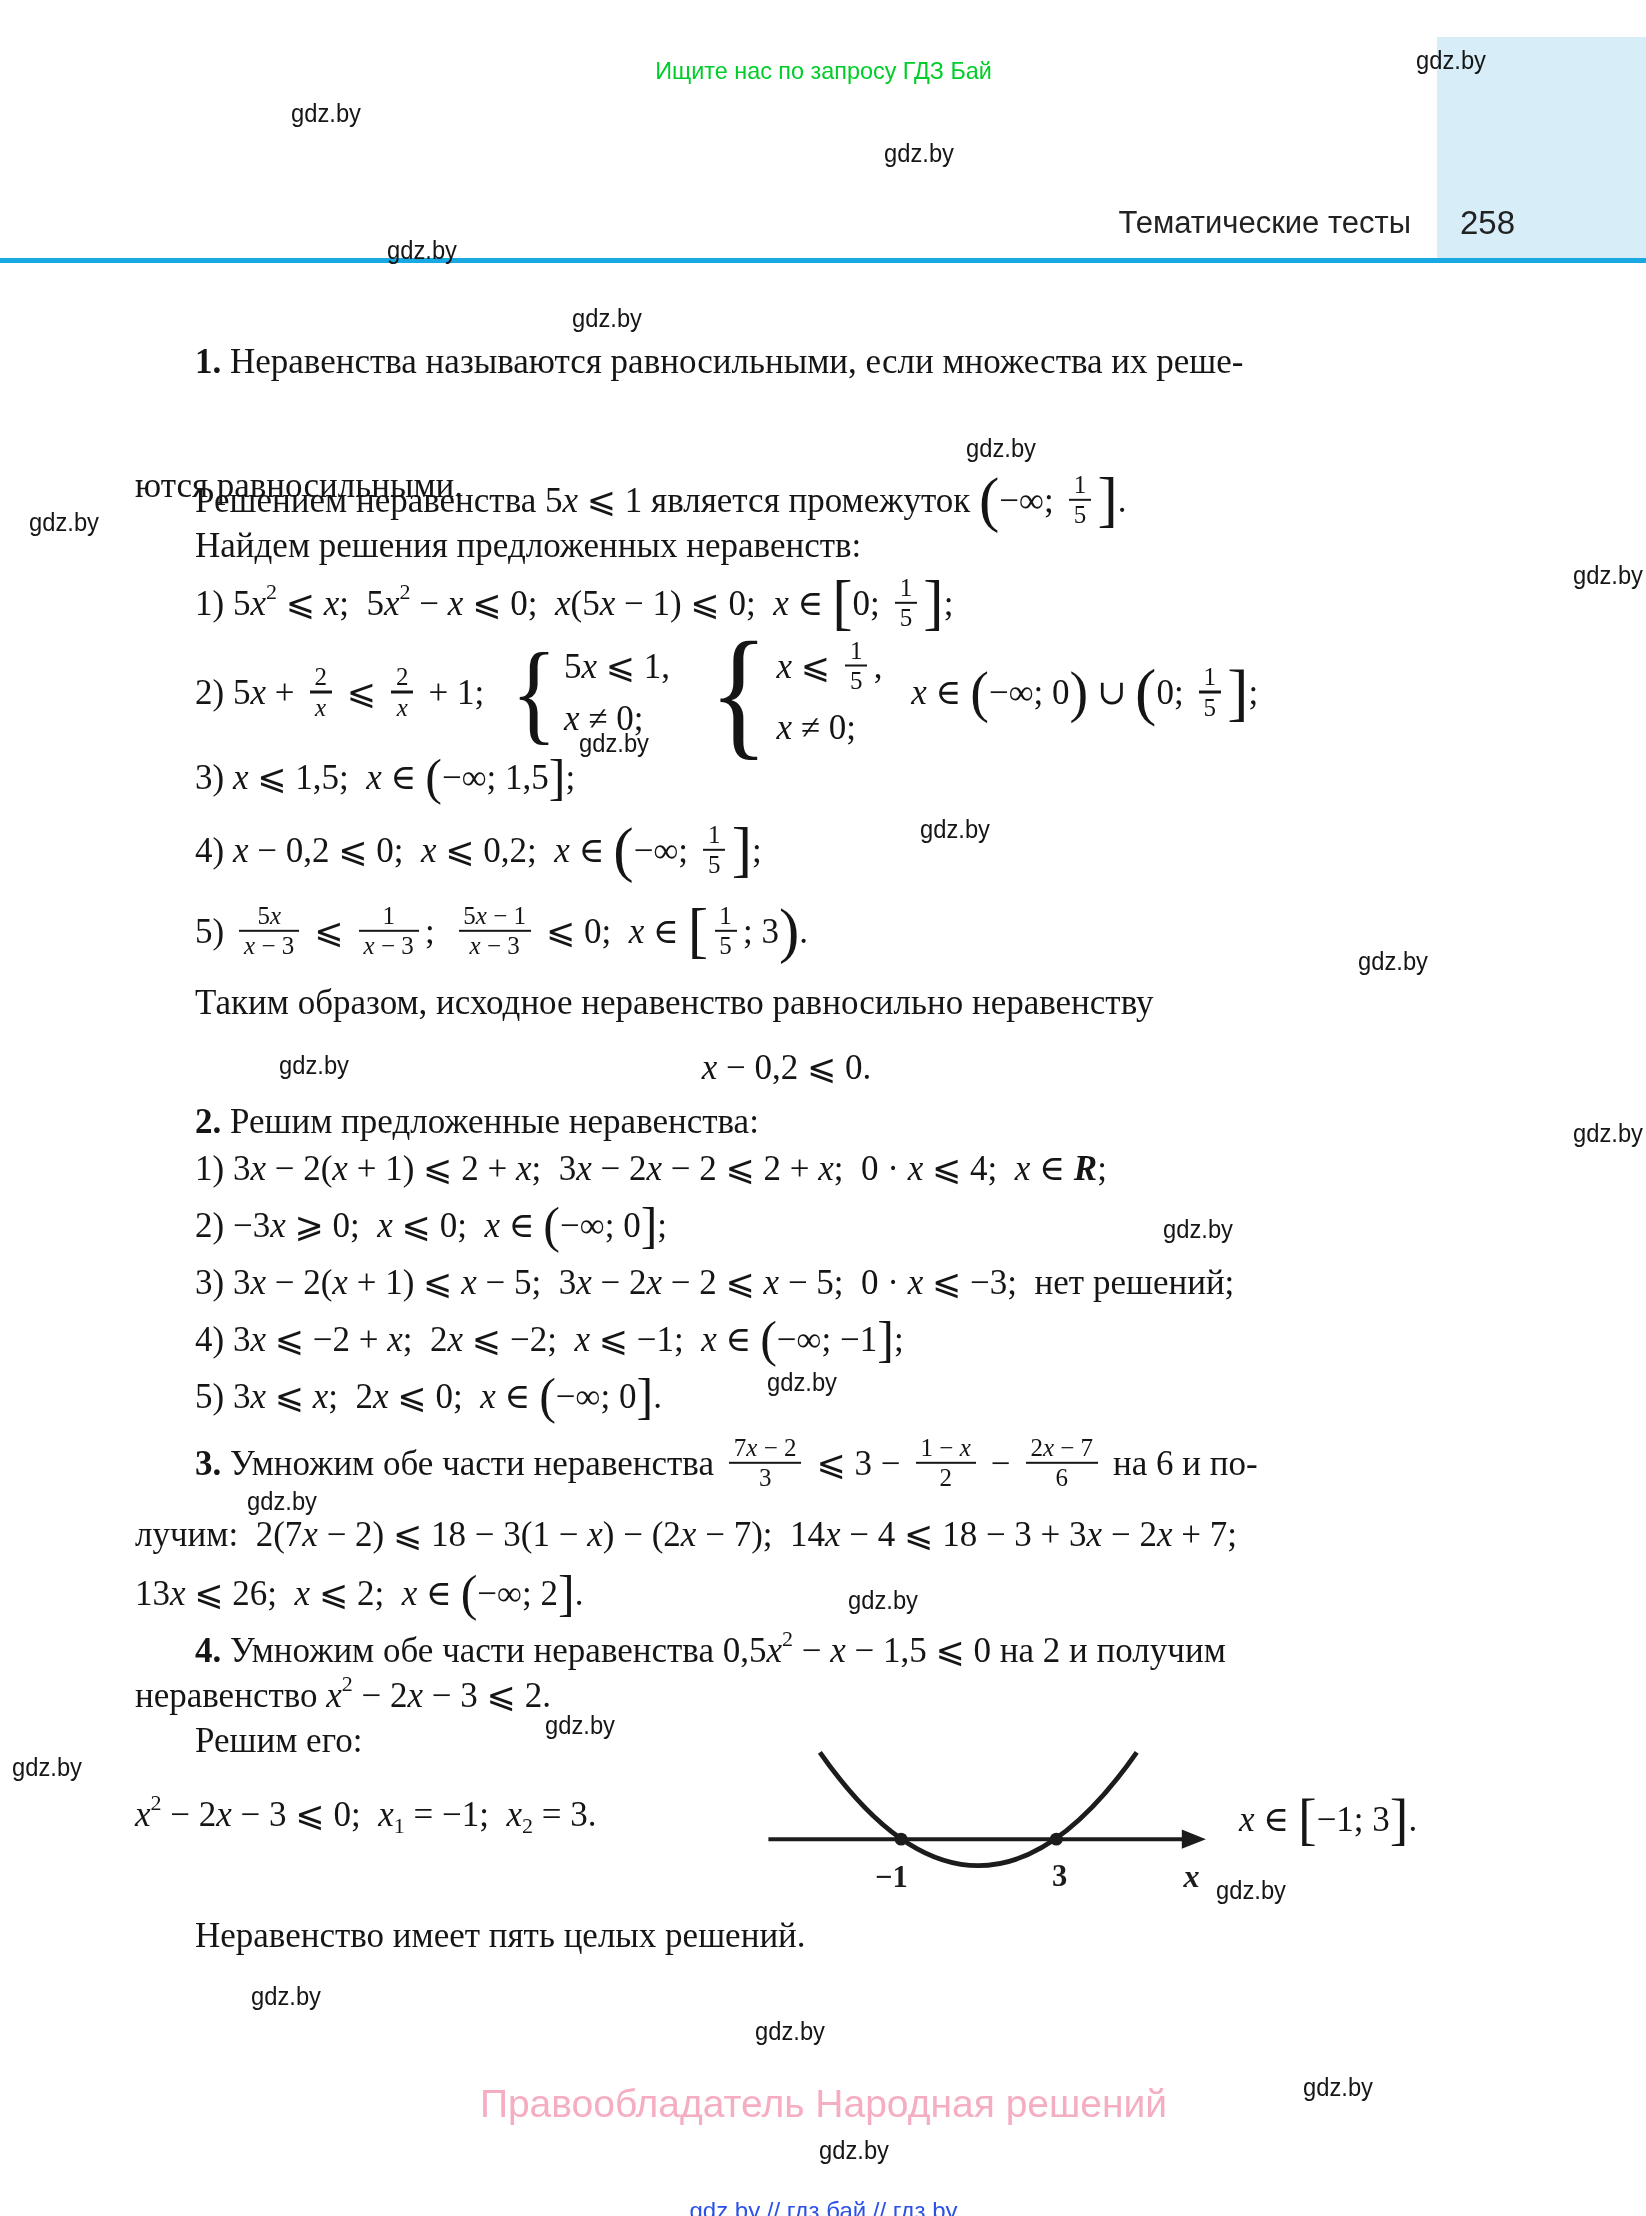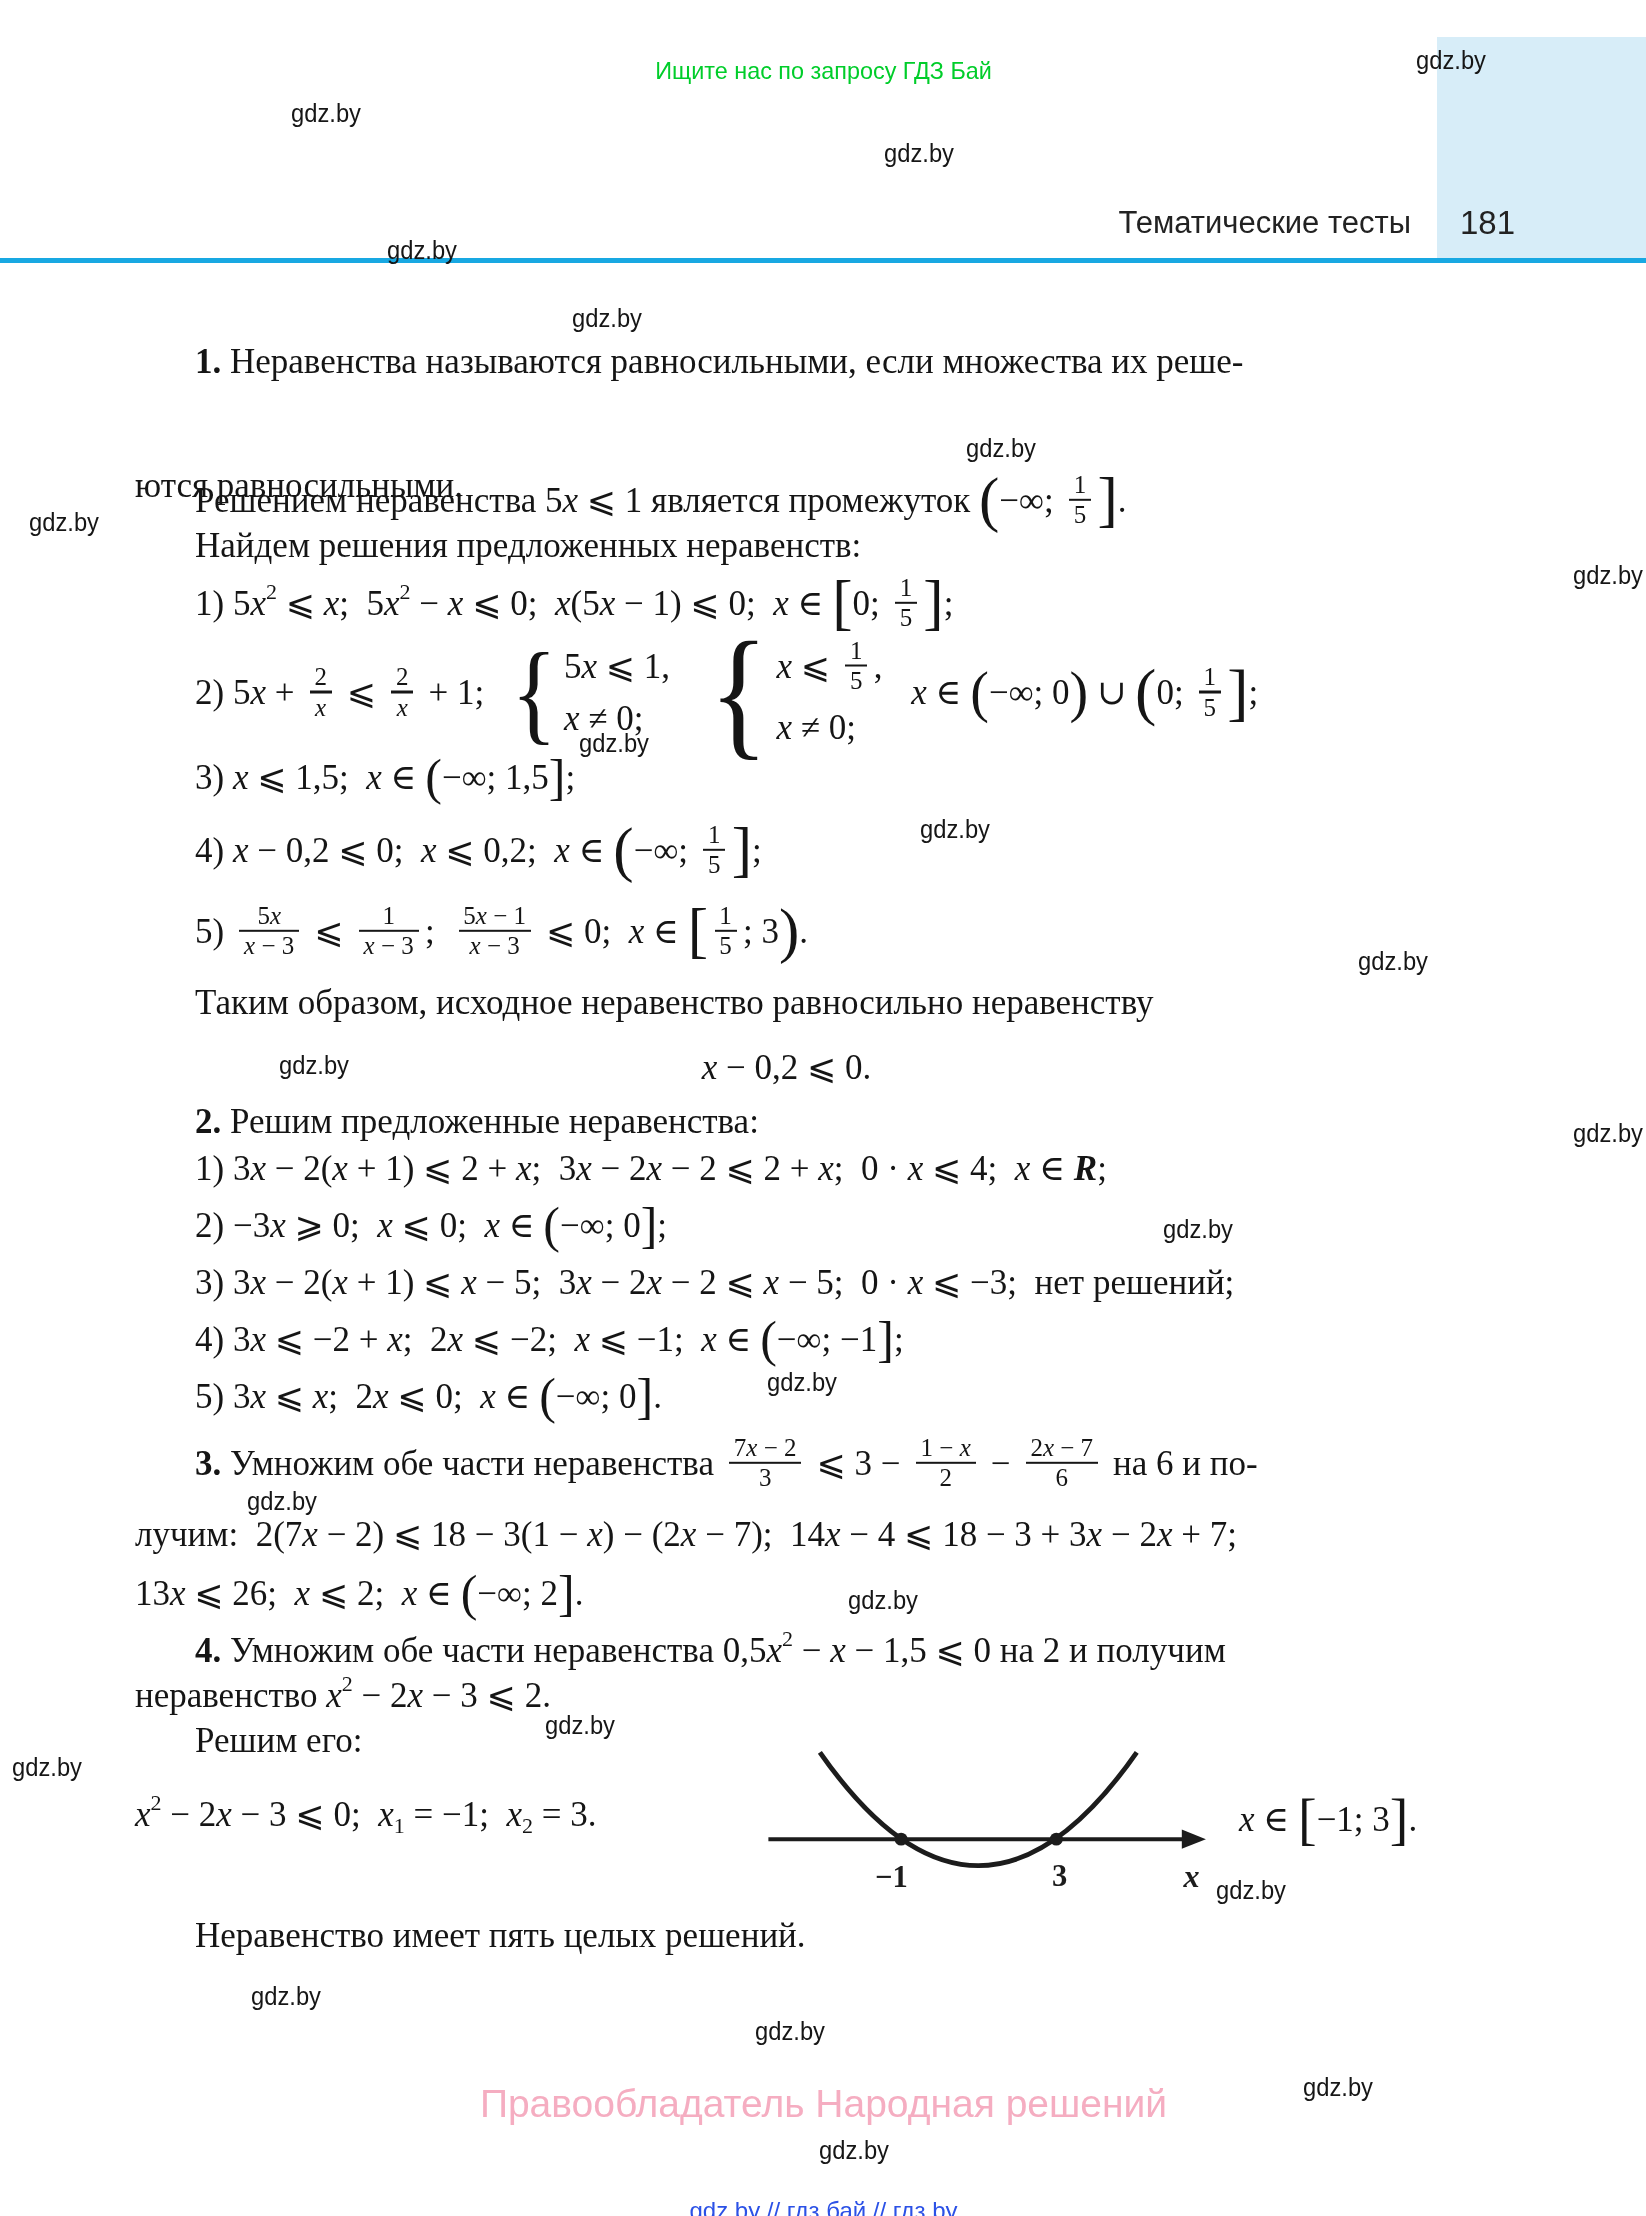--- a/index.html
+++ b/index.html
@@ -49,21 +49,21 @@
   .footer-links{position:absolute;top:2197px;left:0;width:100%;text-align:center;
       font-family:"Liberation Sans",sans-serif;font-size:24px;color:#2b51e6;}
 </style>
 </head>
 <body>
 
 <div id="stage">
   <div class="promo">Ищите нас по запросу ГДЗ Бай</div>
   <div class="corner-box"></div>
   <div class="section-title">Тематические тесты</div>
-  <div class="page-number">181</div>
+  <div class="page-number">258</div>
   <div class="header-rule"></div>
   <div class="footer-pink">Правообладатель Народная решений</div>
   <div class="footer-links">gdz by  //  гдз бай  //  гдз by</div>
 <span class="wm" style="left: 1451px; top: 60px;">gdz.by</span>
     <span class="wm" style="left: 326px; top: 113px;">gdz.by</span>
     <span class="wm" style="left: 919px; top: 153px;">gdz.by</span>
     <span class="wm" style="left: 422px; top: 250px;">gdz.by</span>
     <span class="wm" style="left: 607px; top: 318px;">gdz.by</span>
     <span class="wm" style="left: 1001px; top: 448px;">gdz.by</span>
     <span class="wm" style="left: 64px; top: 522px;">gdz.by</span>

